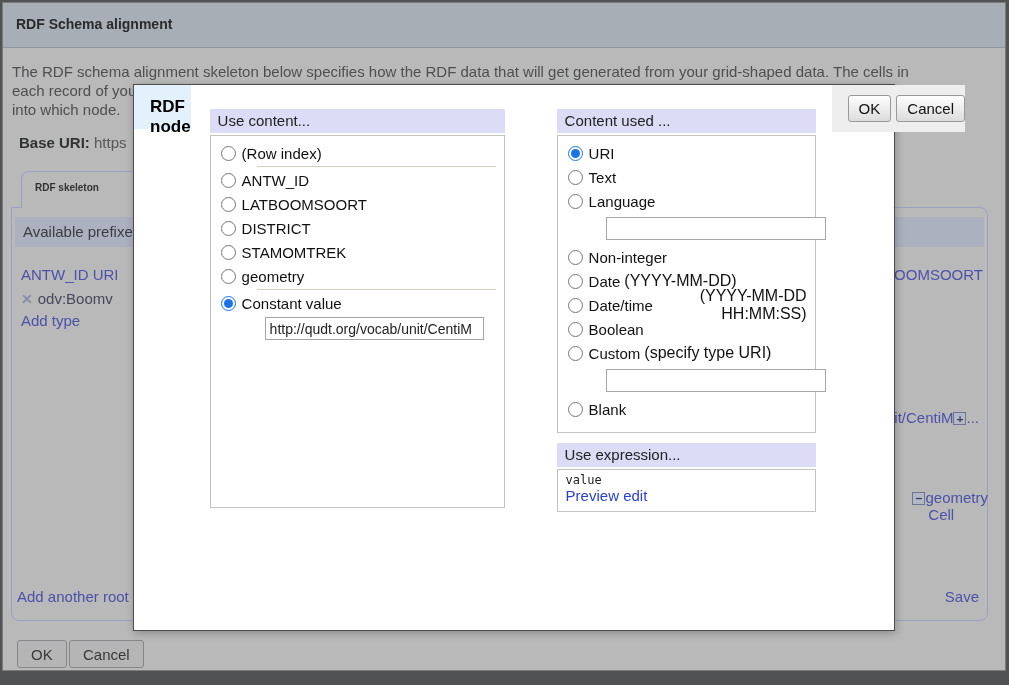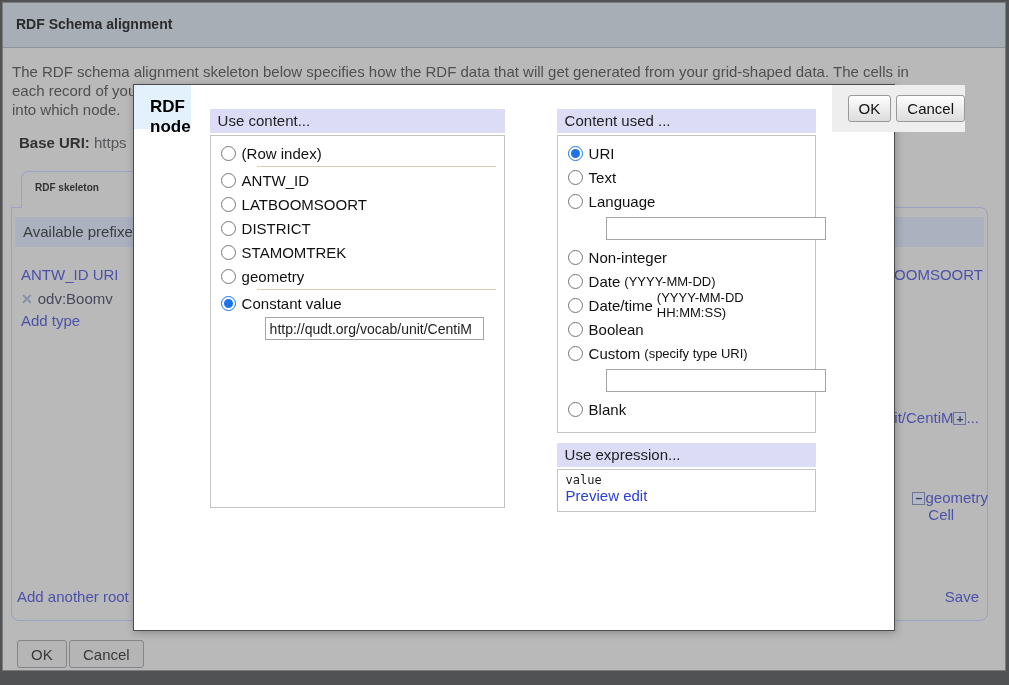--- a/index.html
+++ b/index.html
@@ -60,21 +60,21 @@
   .col-right { width:259px;margin-left:44px; }
   .sec-header { height:24px; background:#dcdcf7; font-size:15px; color:#222;
                 padding:3px 0 0 8px; }
   .list-box { margin-top:2px; border:1px solid #c3c3c3; background:#fff; padding:5px 8px; }
   .box-left  { height:373px; }
   .box-right { height:298px; }
   .radio-row { display:flex; align-items:center; height:24px; cursor:pointer; }
   .radio-row input { width:15px; height:15px; margin:0 6px 0 2px; accent-color:#1a73e8;
                      cursor:pointer; flex:none; }
   .rlabel { font-size:15px; color:#111; }
-  .rhint  { font-size:13px; color:#111; margin-left:4px; }
+  .rhint  { font-size:16px; color:#111; margin-left:4px;text-align:right; }
   .sep { border-top:1px solid #d6cdb4; margin:1px 0 1px 38px; }
   .text-input { display:block; height:23px; border:1px solid #a5a5a5; background:#fff;
                 font-size:14px; font-family:inherit; padding:0 4px; color:#222; }
   .const-input  { margin:2px 0 0 46px; width:219px; }
   .inline-input { margin:4px 0 5px 40px; width:220px; }
   .expr-header { margin-top:10px; }
   .expr-box { margin-top:2px; border:1px solid #c3c3c3; padding:3px 8px 6px; }
   .expr-value { font:12px "DejaVu Sans Mono", monospace; color:#222; }
   .expr-link { font-size:15px; color:#2a40d4; cursor:pointer; }
   .modal-footer { height:47px; background:#eeeeee; padding:10px 0 0 16px; display:flex; gap:5px; }

